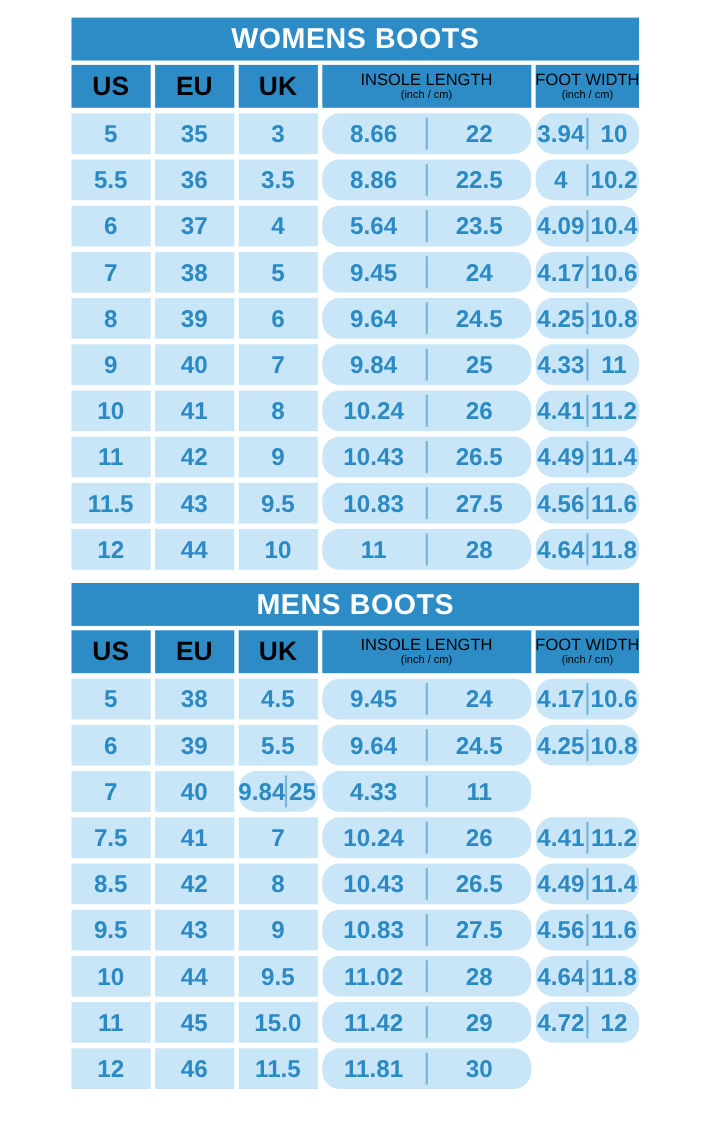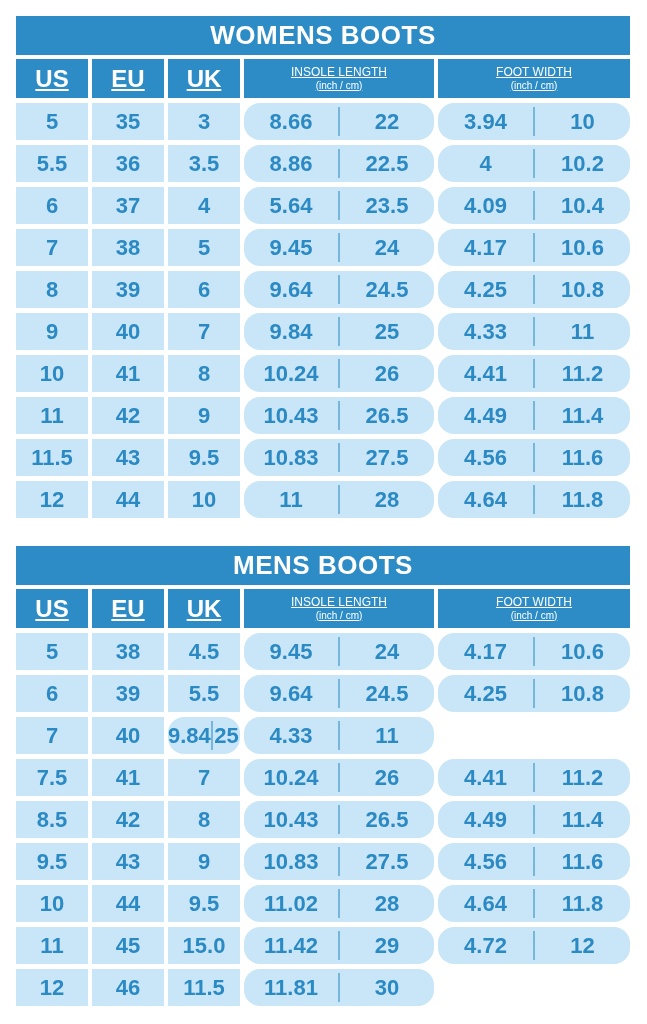--- a/index.html
+++ b/index.html
@@ -24,42 +24,42 @@
     background:var(--blue);color:#ffffff;
     font-weight:bold;font-size:26px;letter-spacing:0.5px;
     height:39px;line-height:39px;text-align:center;
   }
   .grid-row{
     display:grid;
     grid-template-columns:72px 72px 72px 190px 1fr;
     column-gap:4px;
   }
   .hdr-cell{
-    background:var(--blue);color:#ffffff;
+    background:var(--blue);color:#000000;
     height:39px;display:flex;align-items:center;justify-content:center;
-    font-weight:bold;font-size:24px;text-decoration:underline;
+    font-weight:bold;font-size:24px;
   }
   .hdr-cell.wide{flex-direction:column;font-weight:normal;line-height:1.1;}
-  .hdr-line1{font-size:12px;}
+  .hdr-line1{font-size:15px;}
   .hdr-line2{font-size:10px;}
   .rows{display:flex;flex-direction:column;gap:5px;margin-top:1px;}
   .cell{
     background:var(--cell-bg);color:var(--cell-text);
     height:37px;display:flex;align-items:center;justify-content:center;
     font-weight:bold;font-size:22px;
   }
   .cell.pair{justify-content:stretch;padding:0;border-radius:16px;}
   .pair-half{flex:1 1 0;display:flex;align-items:center;justify-content:center;}
   .pair-divider{width:2px;height:29px;background:var(--divider);align-self:center;flex:0 0 2px;}
 </style>
 </head>
 <body>
 
 <div class="page">
-  <div id="tables-container" style="display: flex; flex-direction: column; gap: 28px;">
+  <div id="tables-container" style="display: flex; flex-direction: column; gap: 12px; align-items: center;">
   <div class="size-table">
     <div class="title-bar">WOMENS BOOTS</div>
     <div class="grid-row">
       <div class="hdr-cell">US</div>
       <div class="hdr-cell">EU</div>
       <div class="hdr-cell">UK</div>
       <div class="hdr-cell wide">
         <span class="hdr-line1">INSOLE LENGTH</span>
         <span class="hdr-line2">(inch / cm)</span>
       </div>

